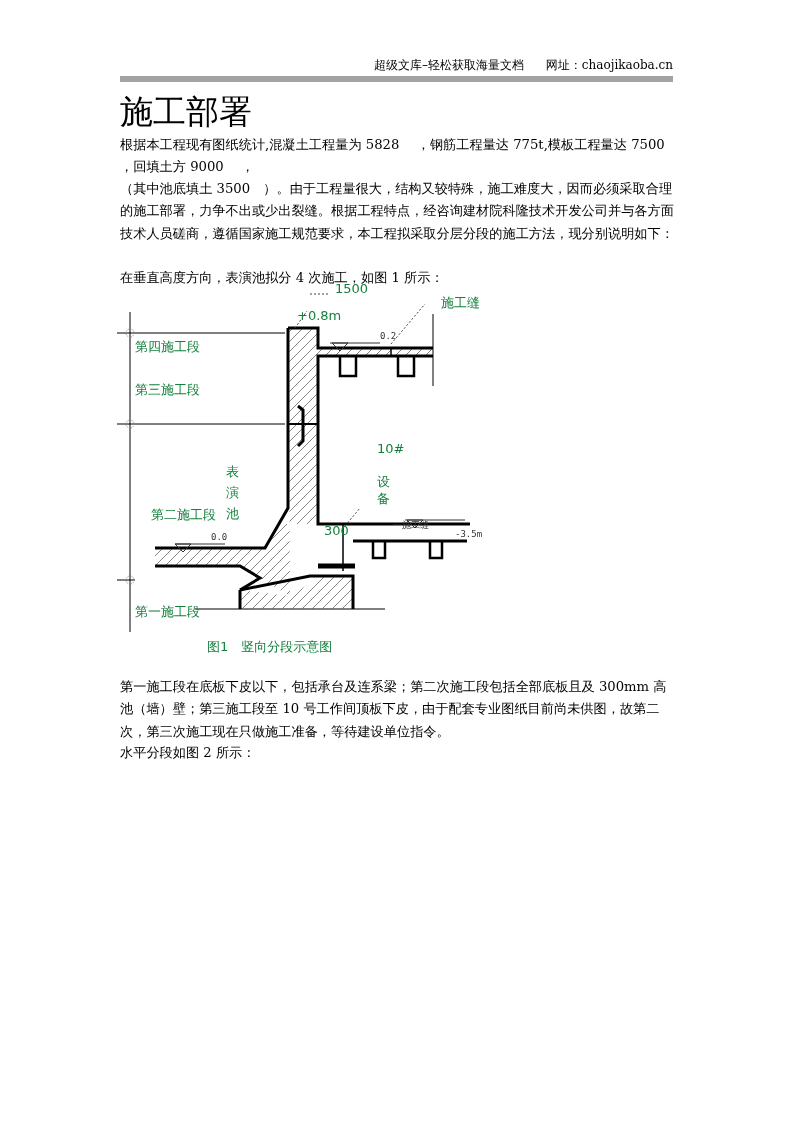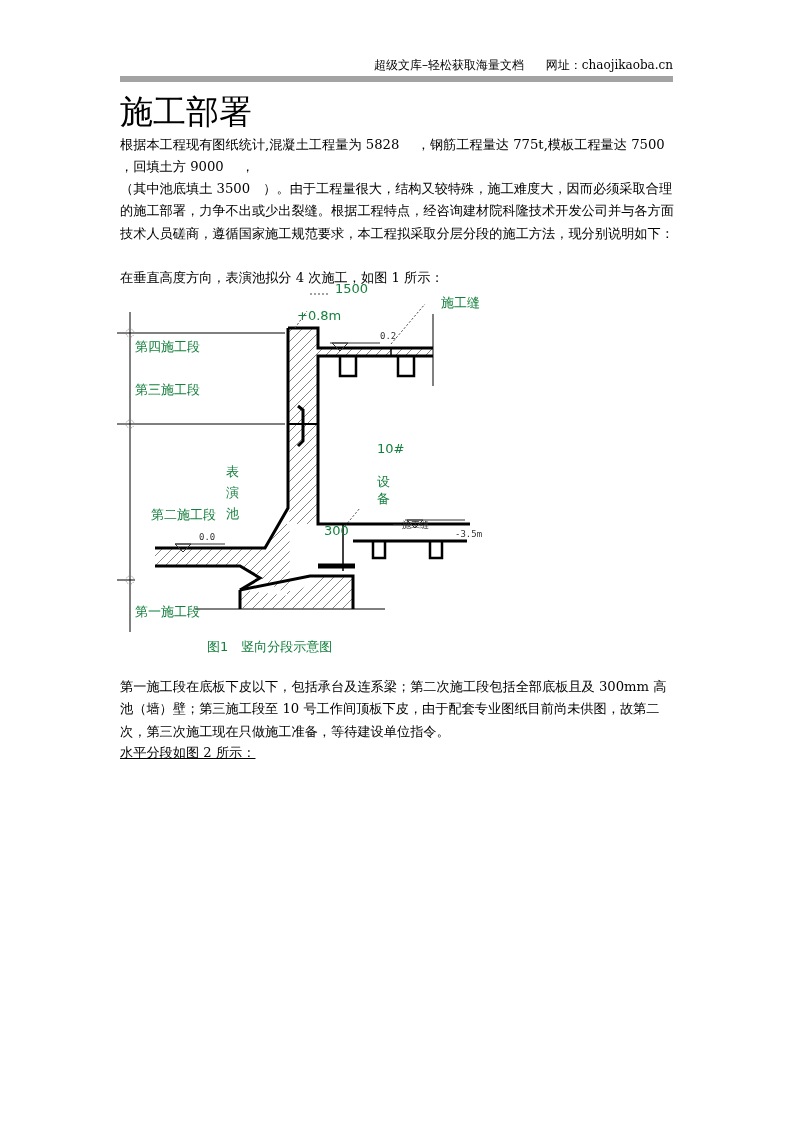--- a/index.html
+++ b/index.html
@@ -90,18 +90,18 @@
   <div class="fig-text" style="left:326px;top:18px;">施工缝</div>
   <div class="fig-text" style="left:220px;top:5px;">1500</div>
   <div class="fig-text" style="left:182px;top:32px;">+0.8m</div>
   <div class="fig-small" style="left:237px;top:55px;">0.2</div>
   <div class="fig-text" style="left:262px;top:165px;">10#</div>
   <div class="fig-text" style="left:262px;top:197px;">设</div>
   <div class="fig-text" style="left:262px;top:214px;">备</div>
   <div class="fig-text" style="left:209px;top:247px;">300</div>
   <div class="fig-small" style="left:250px;top:243px;">一施工缝</div>
   <div class="fig-small" style="left:312px;top:253px;">-3.5m</div>
-  <div class="fig-small" style="left:56px;top:256px;">0.0</div>
+  <div class="fig-small" style="left:68px;top:256px;">0.0</div>
   <div class="fig-text" style="left:92px;top:362px;">图1　竖向分段示意图</div>
 </div>
 
 <div class="para" style="top:676px;">第一施工段在底板下皮以下，包括承台及连系梁；第二次施工段包括全部底板且及 300mm 高池（墙）壁；第三施工段至 10 号工作间顶板下皮，由于配套专业图纸目前尚未供图，故第二次，第三次施工现在只做施工准备，等待建设单位指令。</div>
-<div class="para" style="top:742px;text-decoration:underline;">水平分段如图 2 所示：</div>
+<div class="para" style="top:742px;">水平分段如图 2 所示：</div>
 
 </body></html>

